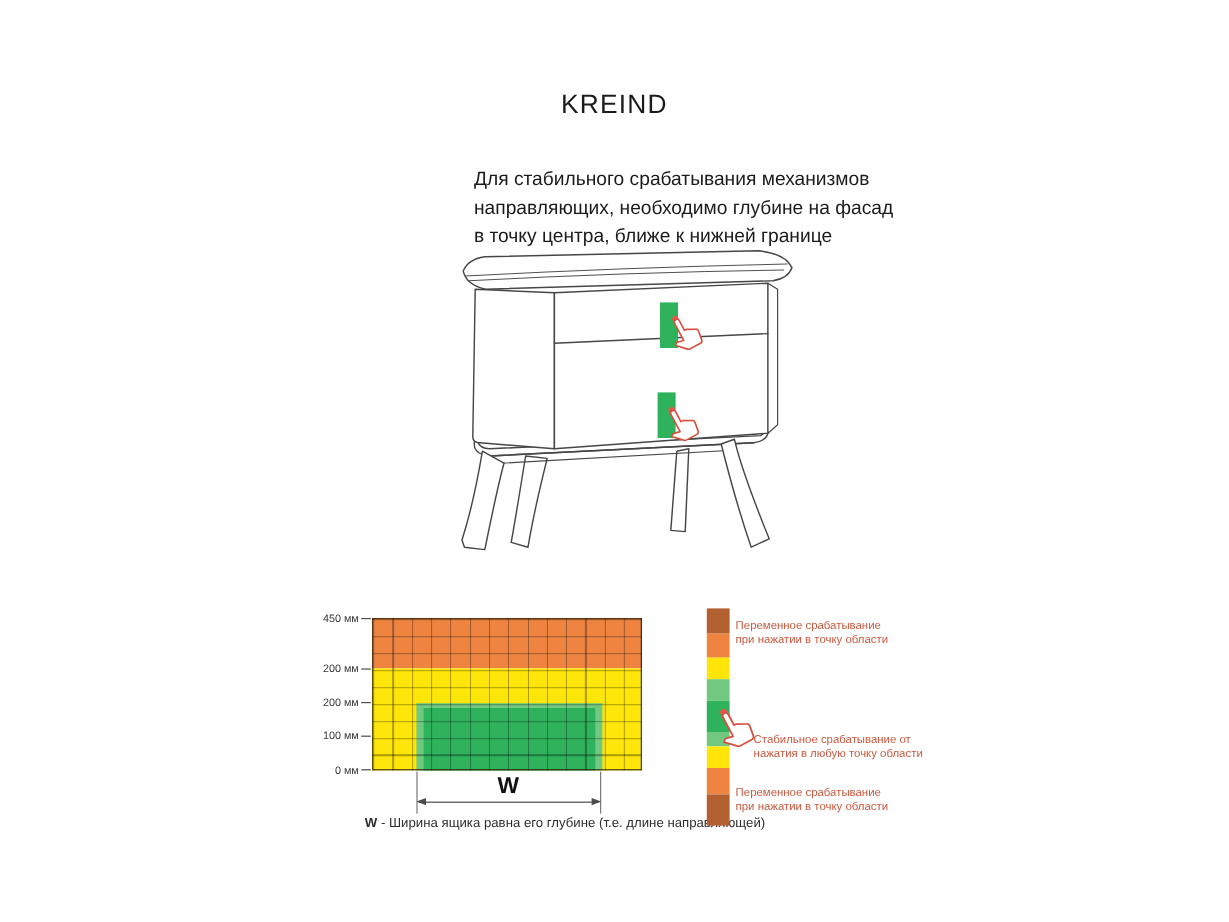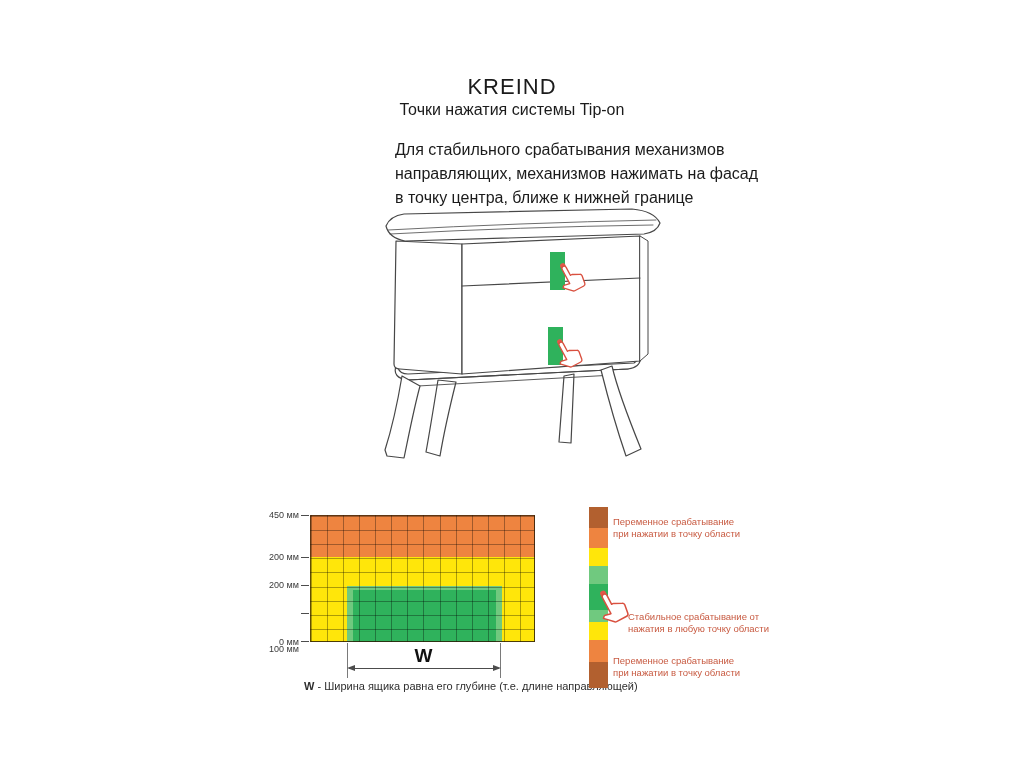--- a/index.html
+++ b/index.html
@@ -20,21 +20,21 @@
   .zone{position:absolute;left:0;width:225px;}
   .zone-green-outer{position:absolute;left:37px;width:155px;}
   .zone-green-inner{position:absolute;left:43px;top:75px;width:143px;height:52px;}
   .grid-overlay{position:absolute;left:0;top:0;width:225px;height:127px;
     border:1px solid rgba(45,28,5,0.75);box-sizing:border-box;pointer-events:none;
     background-image:
       repeating-linear-gradient(to right, rgba(0,0,0,0.33) 0 1px, transparent 1px 16.07px),
       repeating-linear-gradient(to bottom, rgba(0,0,0,0.33) 0 1px, transparent 1px 14.11px);}
   .axis-label{position:absolute;left:253px;width:46px;text-align:right;
     font-size:9px;line-height:10px;color:#3a3a3a;}
-  .al-0{top:510px;} .al-1{top:552px;} .al-2{top:580px;} .al-3{top:608px;margin-top:36px;} .al-4{top:637px;text-align:right;}
+  .al-0{top:510px;} .al-1{top:552px;} .al-2{top:580px;} .al-3{top:608px;} .al-4{top:637px;text-align:right;}
   .tick{position:absolute;left:301px;width:8px;height:1px;background:#4c4c4c;}
   .tk-0{top:515px;} .tk-1{top:557px;} .tk-2{top:585px;} .tk-3{top:613px;} .tk-4{top:641px;}
   .ext-line{position:absolute;top:643px;width:1px;height:35px;background:#7a7a7a;}
   .ext-l{left:347px;} .ext-r{left:500px;}
   .dim-arrow{position:absolute;left:349px;top:668px;width:150px;height:1px;background:#4c4c4c;}
   .dim-arrow::before,.dim-arrow::after{content:"";position:absolute;top:-3px;width:0;height:0;
     border-top:3px solid transparent;border-bottom:3px solid transparent;}
   .dim-arrow::before{left:-2px;border-right:8px solid #4c4c4c;}
   .dim-arrow::after{right:-2px;border-left:8px solid #4c4c4c;}
   .w-label{position:absolute;left:347px;top:645px;width:153px;text-align:center;
@@ -57,25 +57,24 @@
     <g id="hand-glyph">
       <circle cx="11.5" cy="5.6" r="1.8" fill="#e4574a"></circle>
       <path d="M18.84 15.87l-4.54-2.26c-.17-.07-.35-.11-.54-.11H13v-6c0-.83-.67-1.5-1.5-1.5S10 6.67 10 7.5v10.74l-3.43-.72c-.08-.01-.15-.03-.24-.03-.31 0-.59.13-.79.33l-.79.8 4.94 4.94c.27.27.65.44 1.06.44h6.79c.75 0 1.33-.55 1.44-1.28l.75-5.27c.01-.07.02-.14.02-.2 0-.62-.38-1.16-.91-1.38z" fill="#ffffff" stroke="#d9503f" stroke-width="0.9" stroke-linejoin="round"></path>
     </g>
   </defs>
 </svg>
 
 <div class="sheet">
 
   <div class="title">KREIND</div>
-  <div class="subtitle">Точки нажатия системы Tip-on</div>
 
   <div class="description">
     <div>Для стабильного срабатывания механизмов</div>
-    <div>направляющих, механизмов нажимать на фасад</div>
+    <div>направляющих, необходимо глубине на фасад</div>
     <div>в точку центра, ближе к нижней границе</div>
   </div>
 
   <svg class="nightstand" width="290" height="270" viewBox="0 0 290 270" fill="none" stroke="#474747" stroke-width="1.2" stroke-linejoin="round" stroke-linecap="round">
 
     <g>
       <path d="M60 180 C56 205 52 230 48 252 L62 256 C66 232 72 206 78 182 Z" fill="#fff"></path>
       <path d="M186 176 L181 242 L193 243 L196 174 Z" fill="#fff"></path>
     </g>
 

